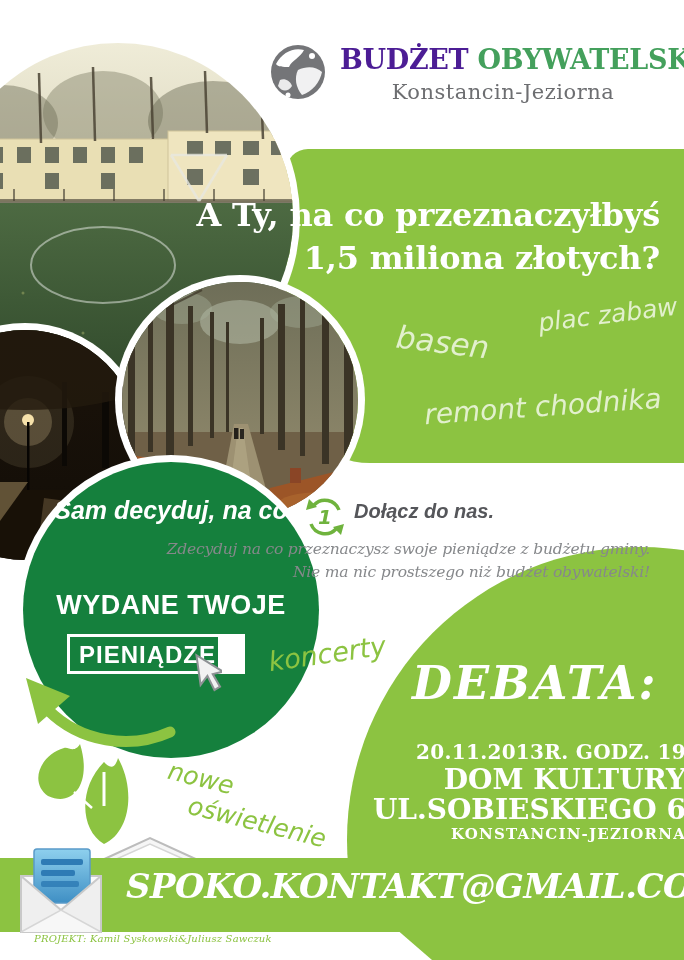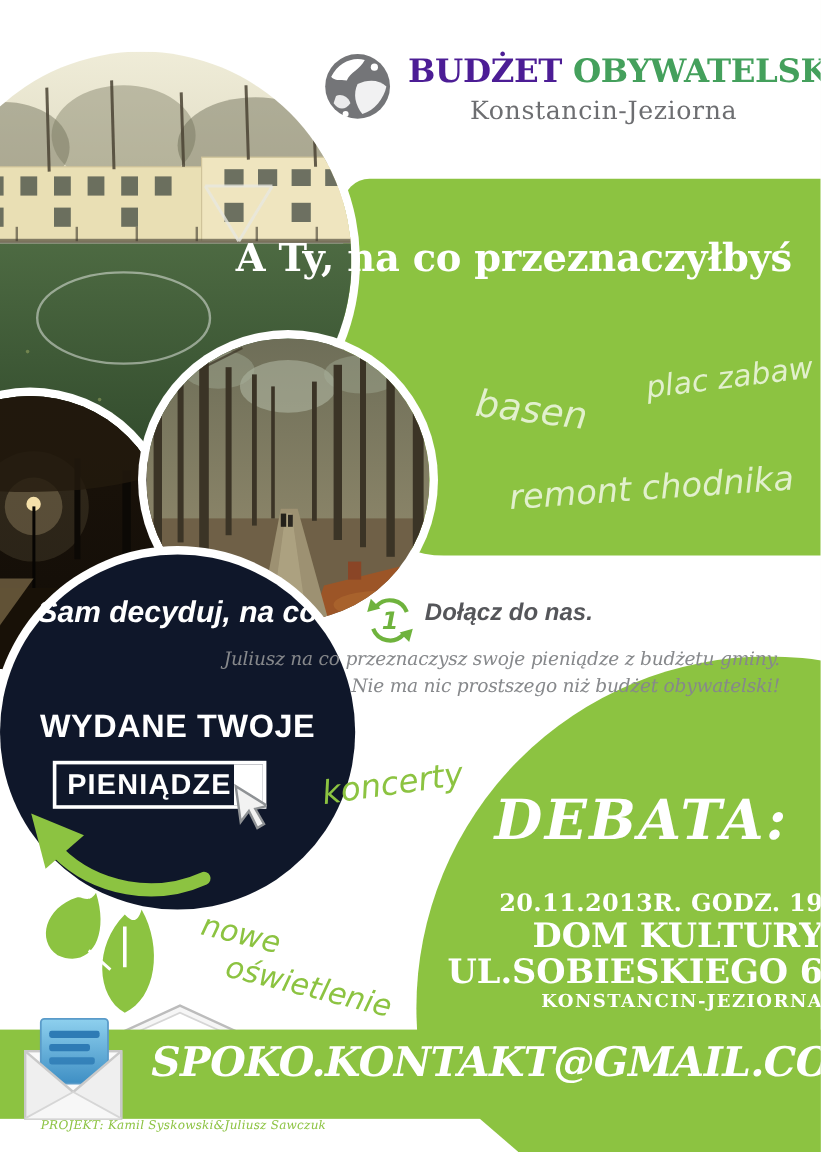--- a/index.html
+++ b/index.html
@@ -17,22 +17,22 @@
   .flap-tri{position:absolute;left:98px;top:836px;z-index:1;}
 
   
   .pcircle{position:absolute;border-radius:50%;overflow:hidden;box-shadow:0 0 0 7px #ffffff;z-index:3;}
   .pcircle svg{display:block;width:100%;height:100%;}
   .c-field{left:-57px;top:43px;width:350px;height:350px;}
   .c-night{left:-90px;top:330px;width:230px;height:230px;}
   .c-path{left:122px;top:282px;width:236px;height:236px;}
 
   
-  .decide{position:absolute;left:0;top:462px;width:296px;height:296px;border-radius:50%;
-          background:#0f172a;box-shadow:0 0 0 7px #ffffff;z-index:3;color:#fff;text-align:center;}
+  .decide{position:absolute;left:23px;top:462px;width:296px;height:296px;border-radius:50%;
+          background:#15803d;box-shadow:0 0 0 7px #ffffff;z-index:3;color:#fff;text-align:center;}
   .decide .intro{position:absolute;left:0;right:0;top:34px;font-size:25px;font-style:italic;font-weight:bold;}
   .decide .big{position:absolute;left:0;right:0;top:62px;font-size:51px;font-weight:bold;letter-spacing:-2px;}
   .decide .mid{position:absolute;left:0;right:0;top:128px;font-size:27px;font-weight:bold;letter-spacing:0.5px;text-align:center;}
   .decide .pbox{position:absolute;left:44px;top:172px;width:172px;height:34px;border:3px solid #ffffff;
                 text-align:left;}
   .decide .pbox span{display:inline-block;font-size:24px;font-weight:bold;letter-spacing:1px;
                      padding:4px 0 0 9px;}
   .decide .pbox .cap{position:absolute;right:0;top:0;bottom:0;width:24px;background:#ffffff;}
 
   
@@ -288,20 +288,21 @@
   </div>
   <div class="logo-title">
     <span class="g1">BUDŻET</span>
     <span> </span>
     <span class="g2">OBYWATELSKI</span>
   </div>
   <div class="logo-sub">Konstancin-Jeziorna</div>
 
   <div class="question">
     <div>A Ty, na co przeznaczyłbyś</div>
+    <div>1,5 miliona złotych?</div>
   </div>
 
   <div class="idea on-green w-plac">plac zabaw</div>
   <div class="idea on-green w-basen">basen</div>
   <div class="idea on-green w-remont">remont chodnika</div>
   <div class="idea on-white w-koncerty">koncerty</div>
   <div class="idea on-white w-nowe">
     <div>nowe</div>
     <div class="l2">oświetlenie</div>
   </div>
@@ -310,21 +311,21 @@
     <svg width="42" height="42" viewBox="0 0 42 42">
       <path d="M35,14 A15,15 0 0 0 10,9" fill="none" stroke="#6fb33d" stroke-width="3.5"></path>
       <polygon points="5,3 13,11 2,14" fill="#6fb33d"></polygon>
       <path d="M7,28 A15,15 0 0 0 32,33" fill="none" stroke="#6fb33d" stroke-width="3.5"></path>
       <polygon points="37,39 29,31 40,28" fill="#6fb33d"></polygon>
       <text x="21" y="28" text-anchor="middle" font-family="DejaVu Sans, sans-serif" font-size="20" font-weight="bold" font-style="italic" fill="#6fb33d">1</text>
     </svg>
   </div>
   <div class="join-head">Dołącz do nas.</div>
   <div class="join-body">
-    <div>Juliusz na co przeznaczysz swoje pieniądze z budżetu gminy.</div>
+    <div>Zdecyduj na co przeznaczysz swoje pieniądze z budżetu gminy.</div>
     <div>Nie ma nic prostszego niż budżet obywatelski!</div>
   </div>
 
   <div class="doodle-arrow">
     <svg width="160" height="84" viewBox="0 0 160 84">
       <path d="M152,60 C112,78 62,70 30,38" fill="none" stroke="#8cc341" stroke-width="11" stroke-linecap="round"></path>
       <polygon points="8,6 52,24 20,52" fill="#8cc341"></polygon>
     </svg>
   </div>
   <div class="doodle-leaves">

